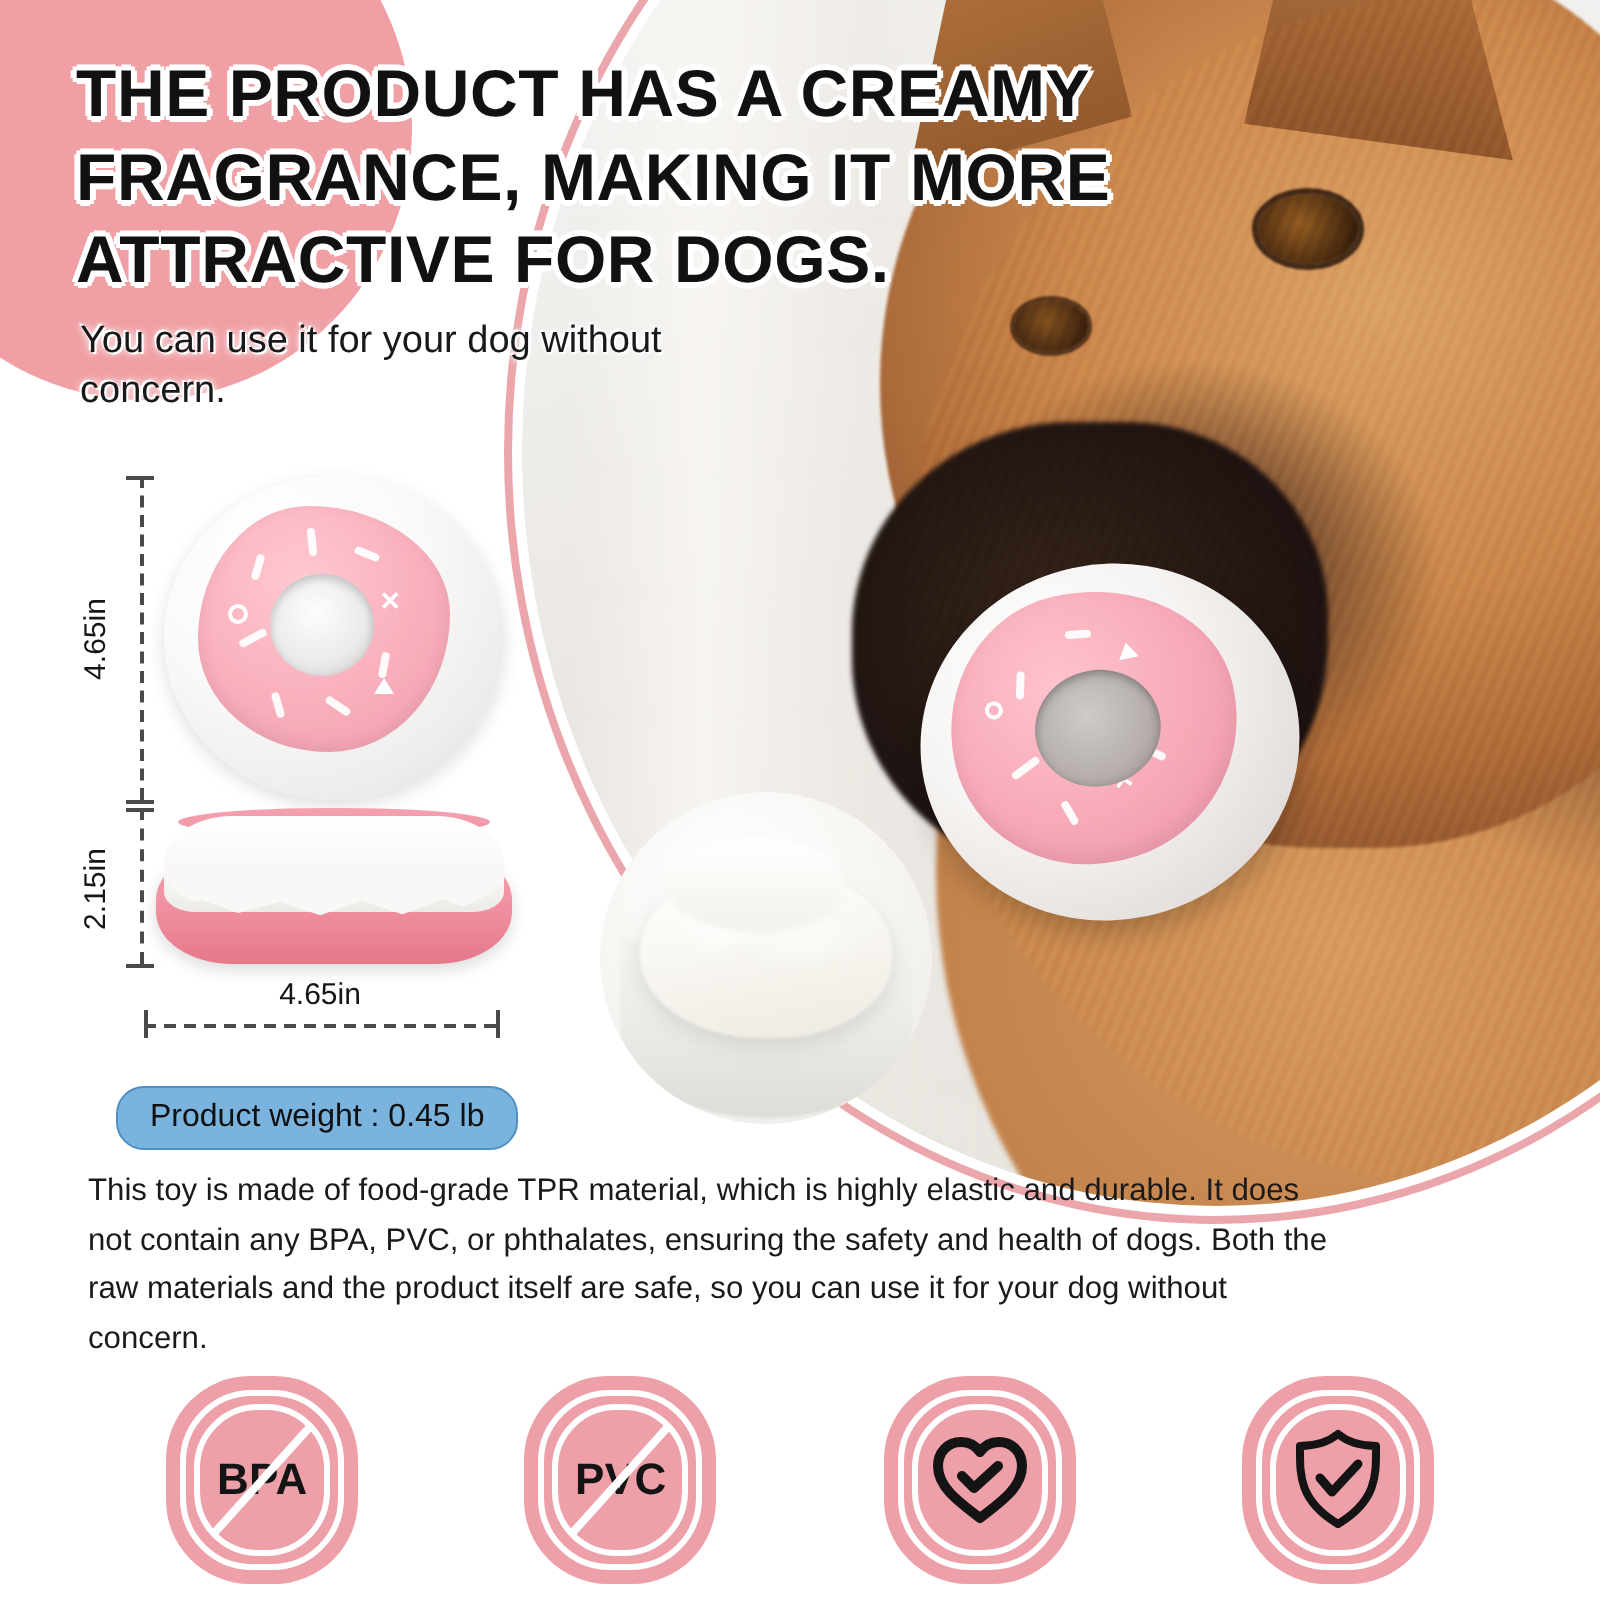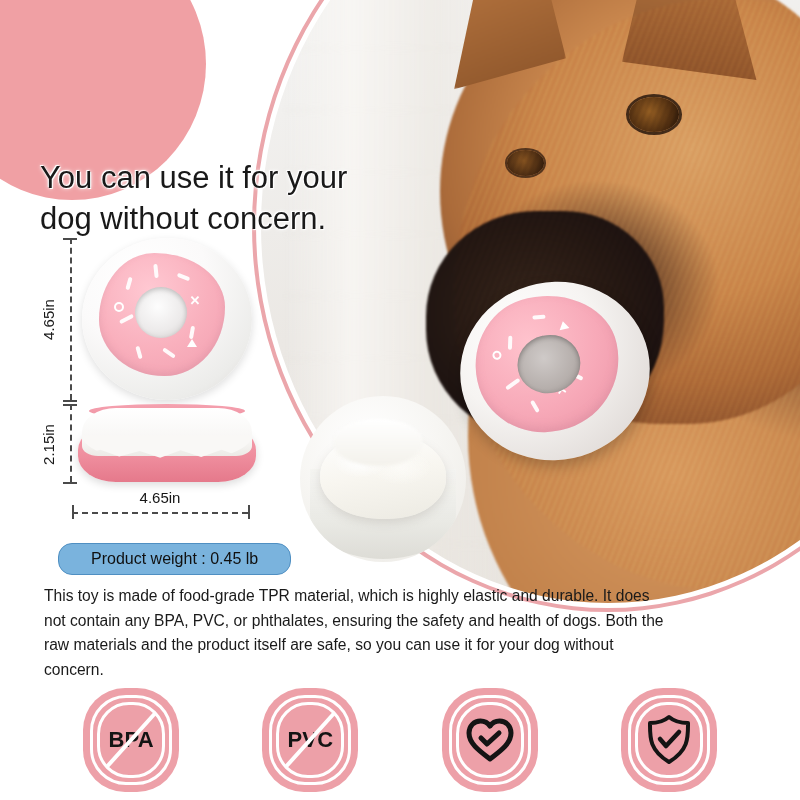--- a/index.html
+++ b/index.html
@@ -278,21 +278,21 @@
       -3px  0   0 #fff,  3px  0   0 #fff,
        0   -3px 0 #fff,  0    3px 0 #fff;
   }
 
   .subhead {
     position: absolute;
     left: 40px;
     top: 158px;
     width: 360px;
     z-index: 6;
-    font-size: 31px;
+    font-size: 19px;
     font-weight: 400;
     line-height: 1.32;
     color: #191919;
     text-shadow: 0 0 3px #fff, 0 0 5px #fff, 1px 1px 0 #fff, -1px -1px 0 #fff;
   }
 
   
   .spec { position: absolute; left: 0; top: 0; z-index: 6; }
 
   .donut-top {
@@ -412,21 +412,21 @@
     color: #161616;
     white-space: nowrap;
   }
 
   
   .weight-badge {
     position: absolute;
     left: 58px;
     top: 543px;
     z-index: 6;
-    padding: 5px 32px 6px;
+    padding: 5px 16px 6px;
     border-radius: 14px;
     background: #7ab3dd;
     border: 1px solid #4f8fc2;
     color: #101010;
     font-size: 16px;
     line-height: 1.2;
     white-space: nowrap;
   }
 
   
@@ -540,20 +540,21 @@
     </div>
     <div class="ring-hole"></div>
   </div>
 
   <div class="cream-inset">
     <div class="cream-bowl"></div>
     <div class="cream-swirl"></div>
     <div class="cream-swirl2"></div>
   </div>
 
+  <h1 class="headline">THE PRODUCT HAS A CREAMY FRAGRANCE, MAKING IT MORE ATTRACTIVE FOR DOGS.</h1>
   <p class="subhead">You can use it for your dog without concern.</p>
 
   <div class="spec">
 
     <div class="donut-top">
       <div class="body"></div>
       <div class="icing">
         <div class="sprinkle" style="left:16%;top:52%;width:15px;height:4px;transform:rotate(-28deg);"></div>
         <div class="sprinkle" style="left:22%;top:20%;width:4px;height:13px;transform:rotate(16deg);"></div>
         <div class="sprinkle" style="left:44%;top:9%;width:4px;height:14px;transform:rotate(-6deg);"></div>

